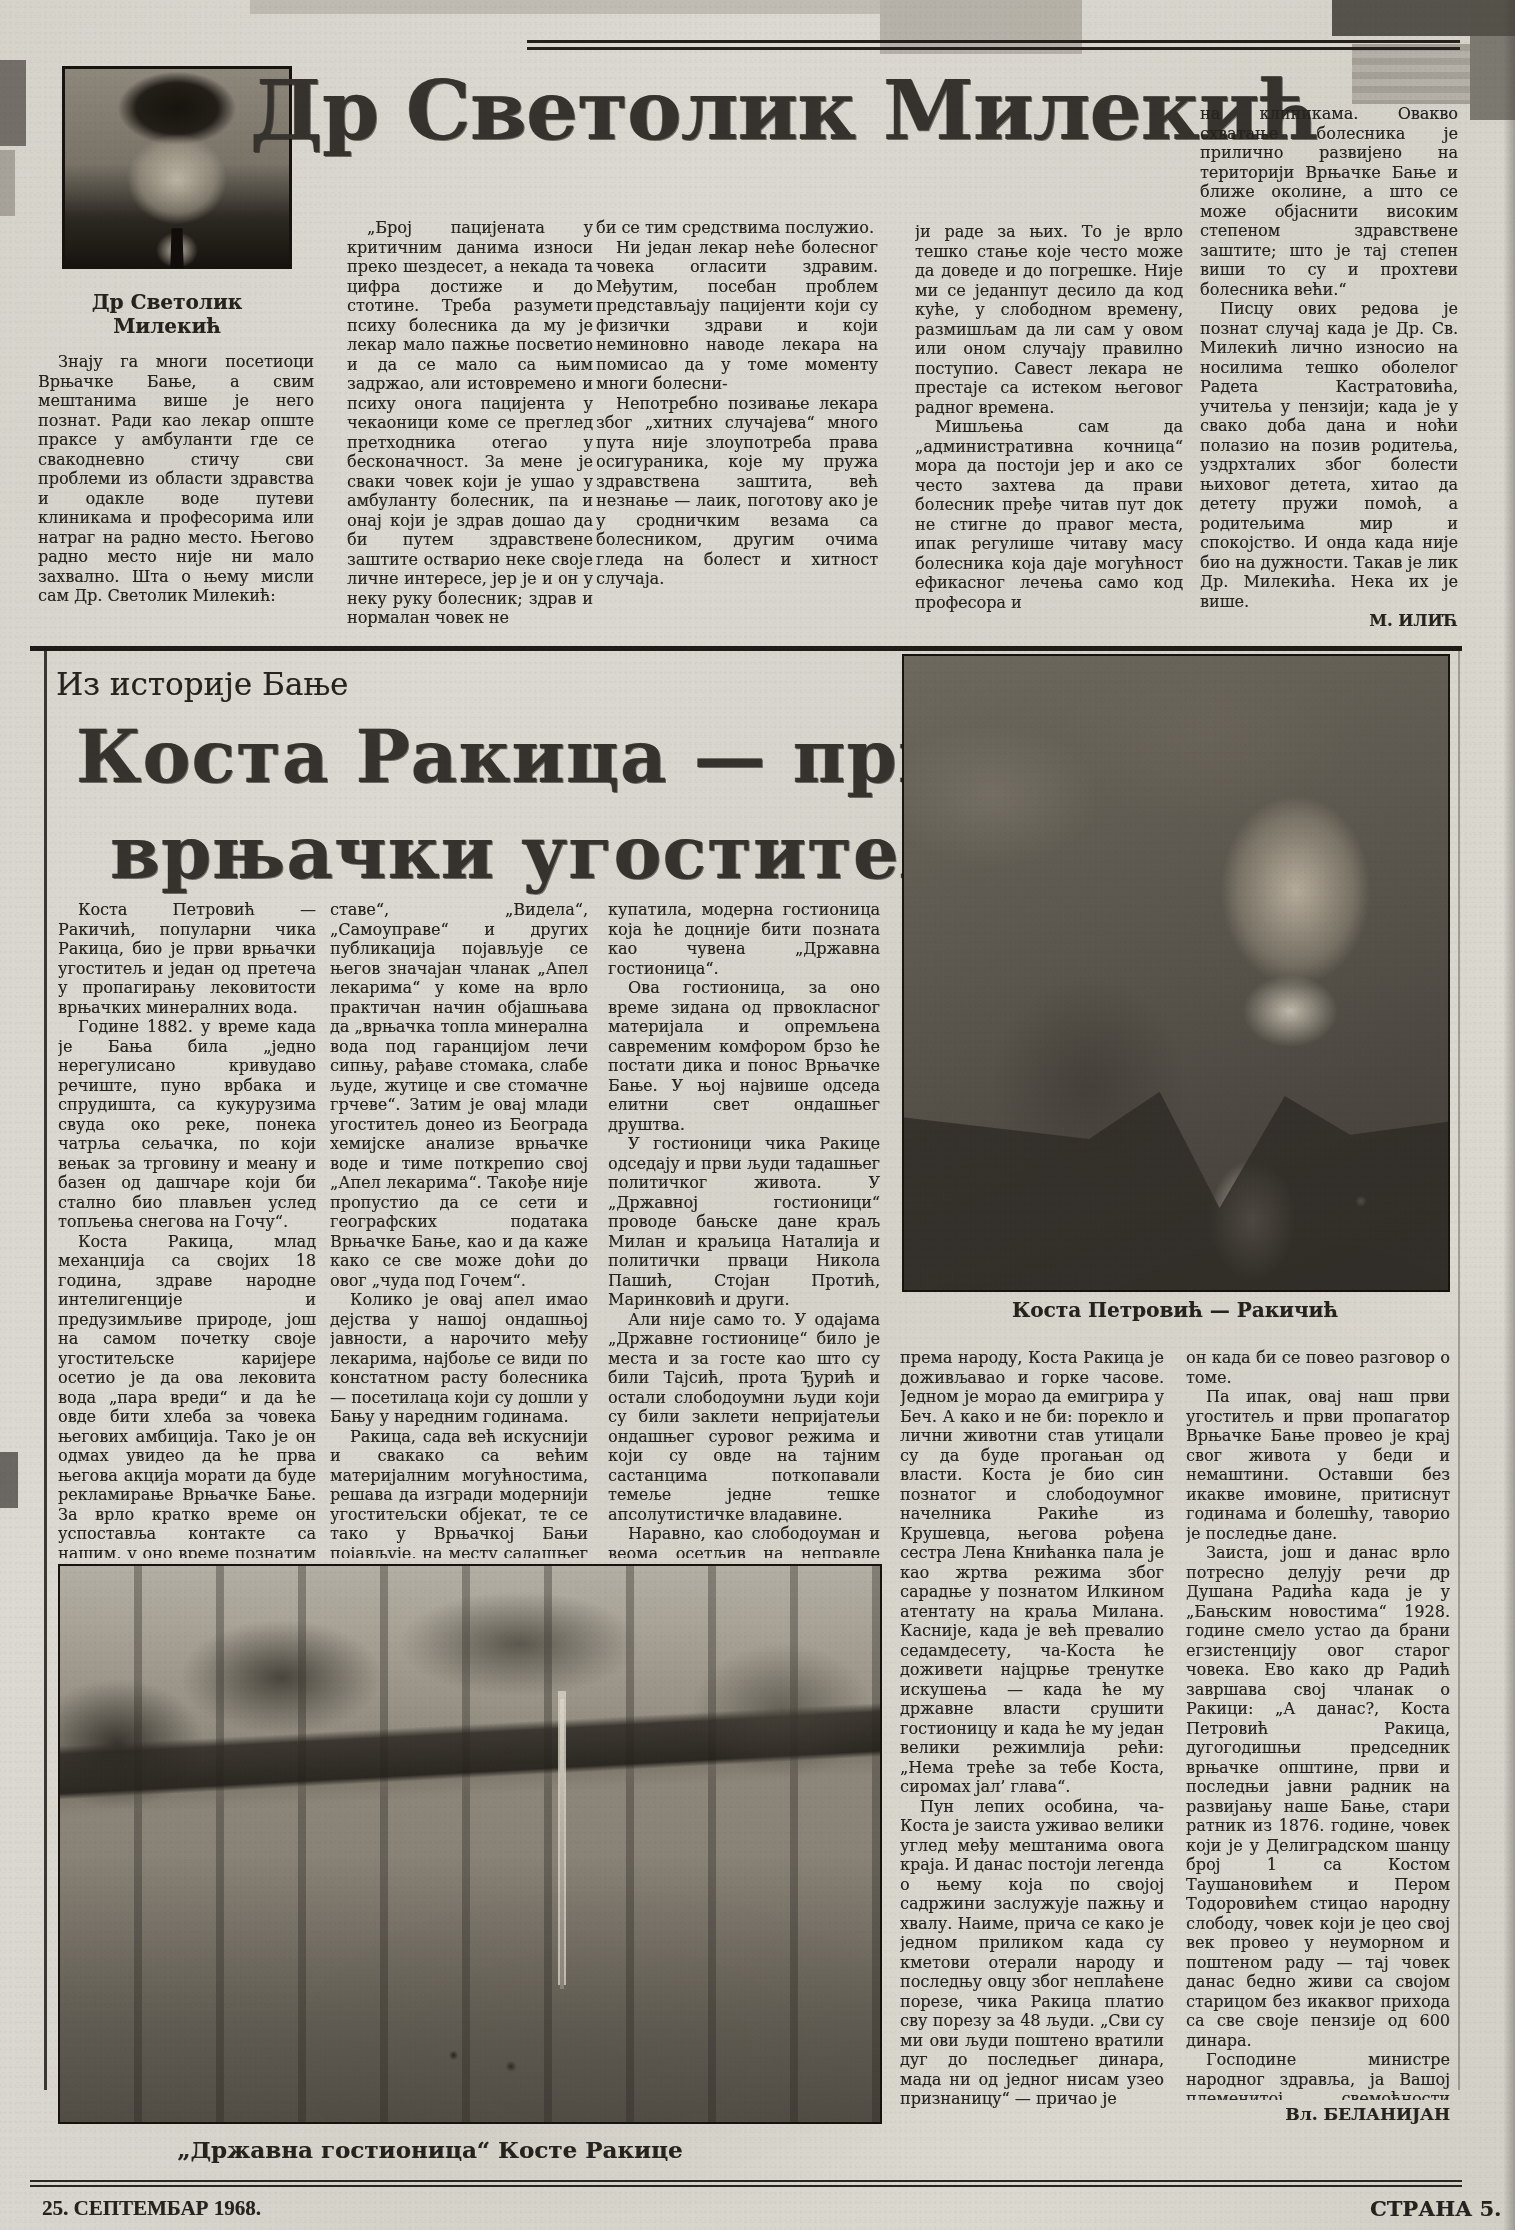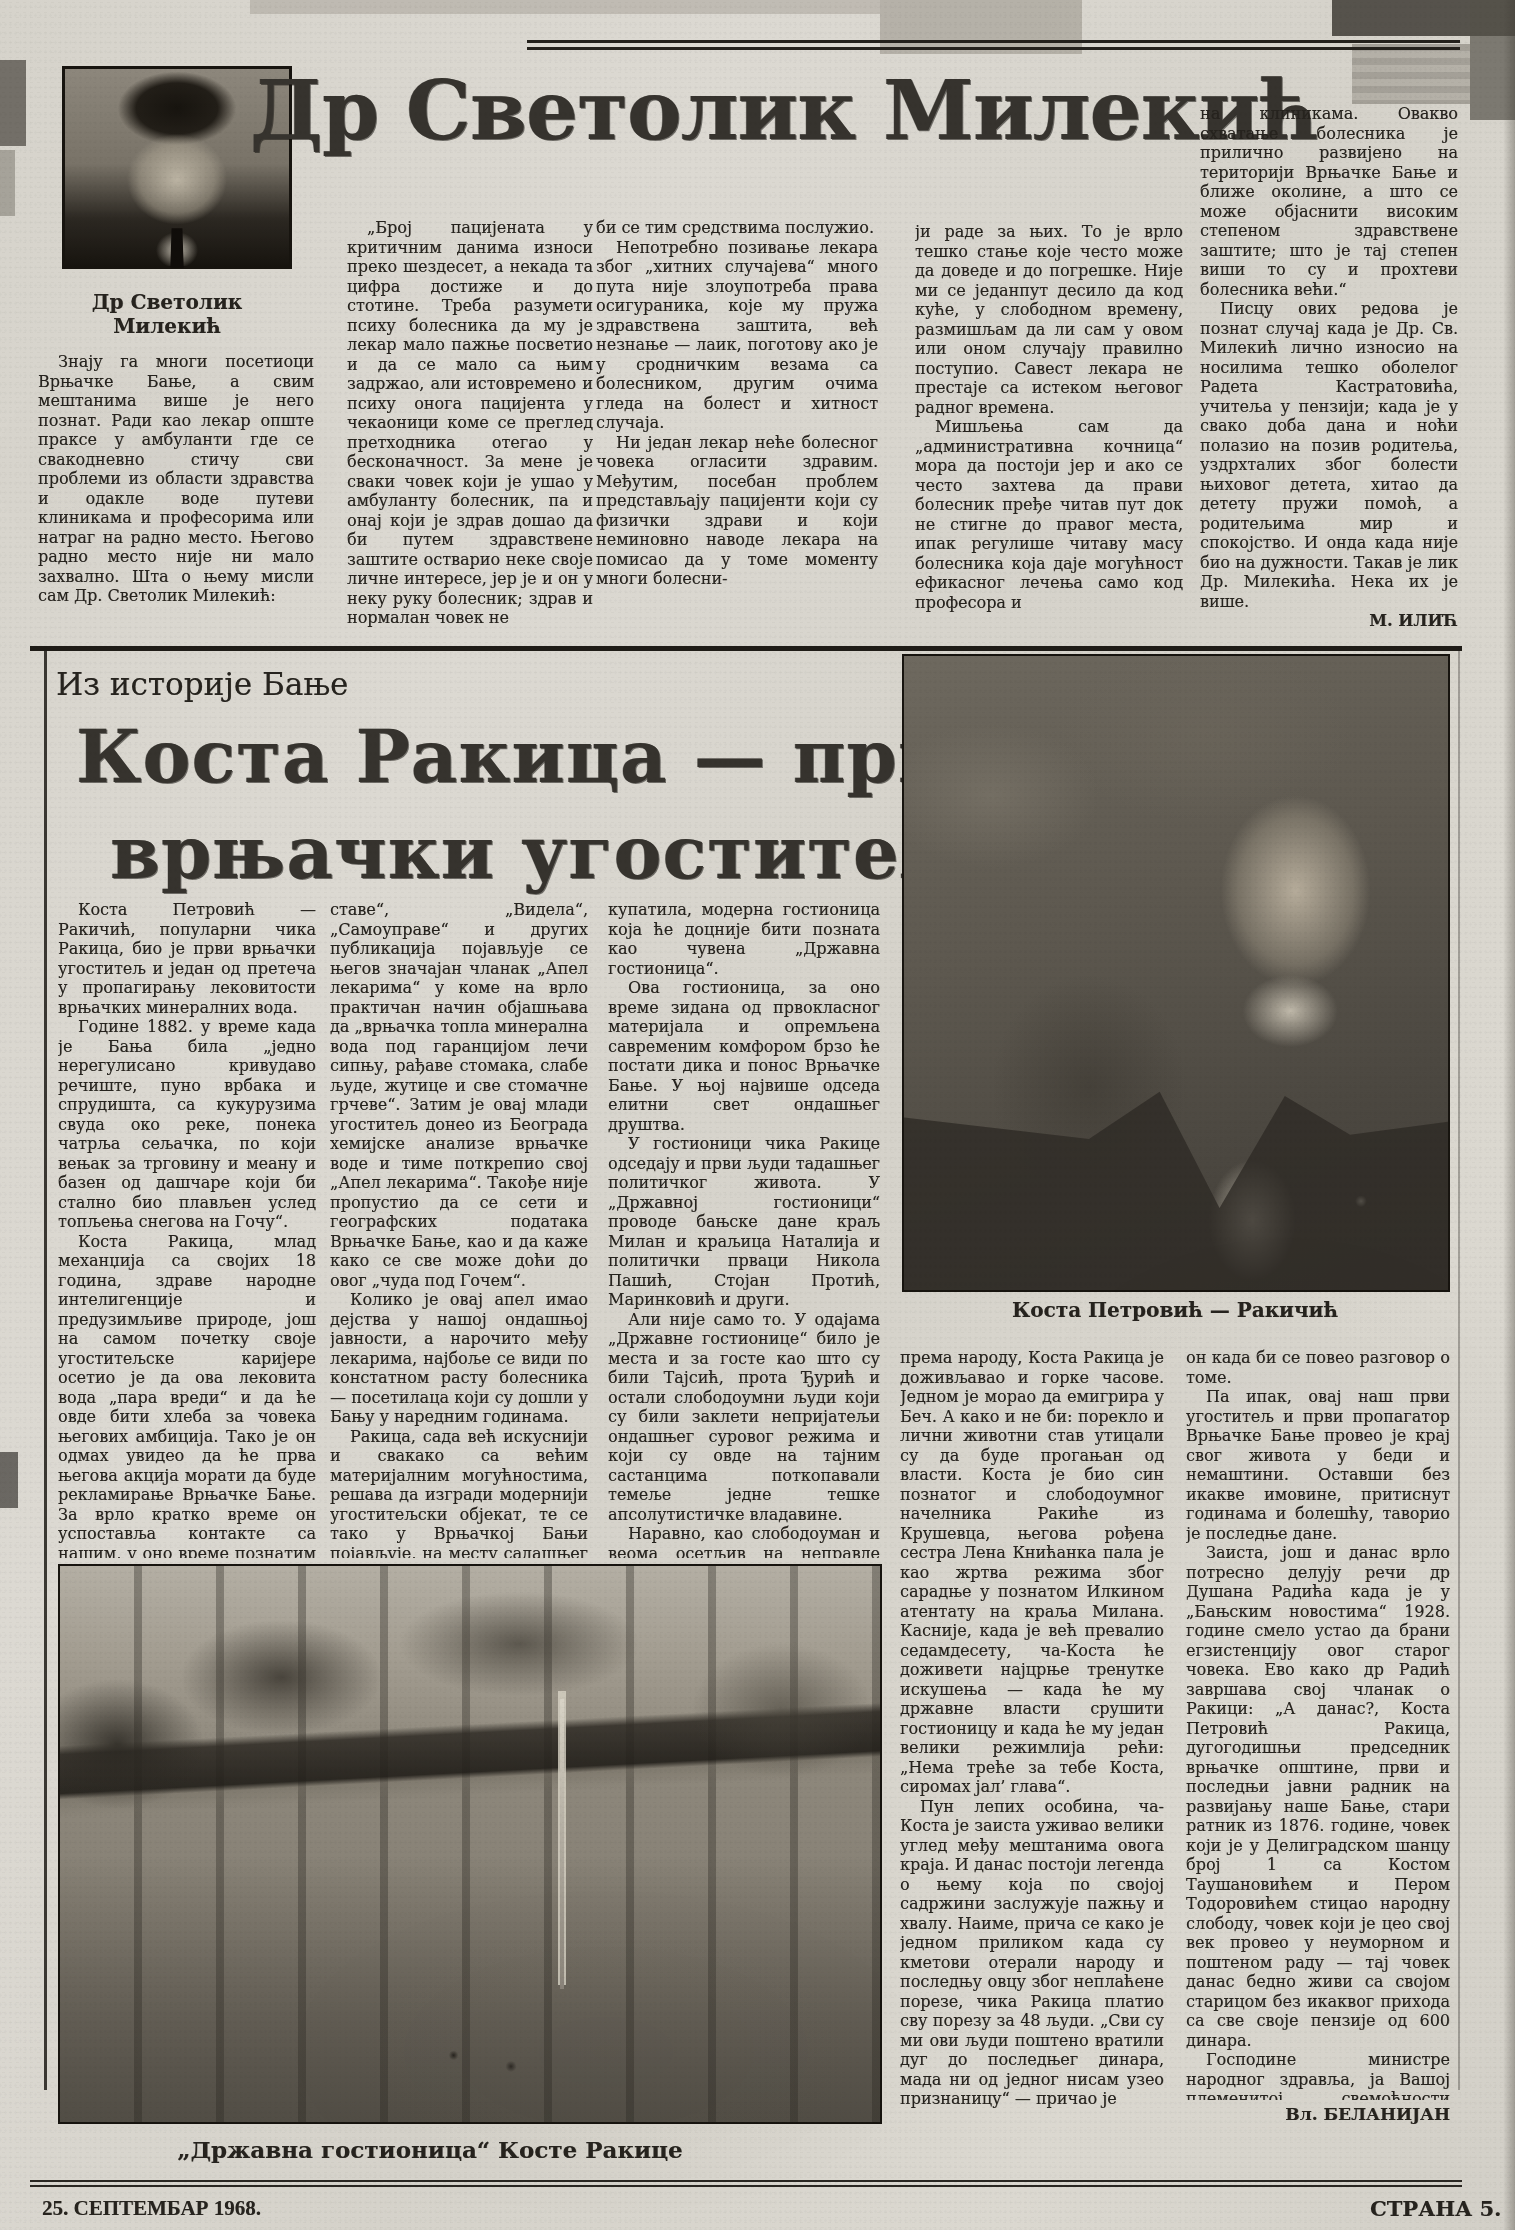--- a/index.html
+++ b/index.html
@@ -99,22 +99,22 @@
   <div class="headline" style="left:250px;top:62px;width:940px;font-size:82px;text-align:center;letter-spacing:-1px;">Др Светолик Милекић</div>
 
   <div class="col" style="left:38px;top:352px;width:276px;height:292px;">
     <p class="ind">Знају га многи посетиоци Врњачке Бање, а свим мештанима више је него познат. Ради као лекар опште праксе у амбуланти где се свакодневно стичу сви проблеми из области здравства и одакле воде путеви клиникама и професорима или натраг на радно место. Његово радно место није ни мало захвално. Шта о њему мисли сам Др. Светолик Милекић:</p>
   </div>
   <div class="col" style="left:330px;top:218px;width:246px;height:426px;margin-left:17px;">
     <p class="ind">„Број пацијената у критичним данима износи преко шездесет, а некада та цифра достиже и до стотине. Треба разумети психу болесника да му је лекар мало пажње посветио и да се мало са њим задржао, али истовремено и психу онога пацијента у чекаоници коме се преглед претходника отегао у бесконачност. За мене је сваки човек који је ушао у амбуланту болесник, па и онај који је здрав дошао да би путем здравствене заштите остварио неке своје личне интересе, јер је и он у неку руку болесник; здрав и нормалан човек не</p>
   </div>
   <div class="col" style="left:596px;top:218px;width:282px;height:426px;">
     <p>би се тим средствима послужио.</p>
+    <p class="ind">Ни један лекар неће болесног човека огласити здравим. Међутим, посебан проблем представљају пацијенти који су физички здрави и који неминовно наводе лекара на помисао да у томе моменту многи болесни-</p>
     <p class="ind">Непотребно позивање лекара због „хитних случајева“ много пута није злоупотреба права осигураника, које му пружа здравствена заштита, већ незнање — лаик, поготову ако је у сродничким везама са болесником, другим очима гледа на болест и хитност случаја.</p>
-    <p class="ind">Ни један лекар неће болесног човека огласити здравим. Међутим, посебан проблем представљају пацијенти који су физички здрави и који неминовно наводе лекара на помисао да у томе моменту многи болесни-</p>
   </div>
   <div class="col" style="left:915px;top:222px;width:268px;height:422px;">
     <p>ји раде за њих. То је врло тешко стање које често може да доведе и до погрешке. Није ми се једанпут десило да код куће, у слободном времену, размишљам да ли сам у овом или оном случају правилно поступио. Савест лекара не престаје са истеком његовог радног времена.</p>
     <p class="ind">Мишљења сам да „административна кочница“ мора да постоји јер и ако се често захтева да прави болесник пређе читав пут док не стигне до правог места, ипак регулише читаву масу болесника која даје могућност ефикасног лечења само код професора и</p>
   </div>
   <div class="col" style="left:1200px;top:104px;width:258px;height:540px;">
     <p>на клиникама. Овакво схватање болесника је прилично развијено на територији Врњачке Бање и ближе околине, а што се може објаснити високим степеном здравствене заштите; што је тај степен виши то су и прохтеви болесника већи.“</p>
     <p class="ind">Писцу ових редова је познат случај када је Др. Св. Милекић лично износио на носилима тешко оболелог Радета Кастратовића, учитеља у пензији; када је у свако доба дана и ноћи полазио на позив родитеља, уздрхталих због болести њиховог детета, хитао да детету пружи помоћ, а родитељима мир и спокојство. И онда када није био на дужности. Такав је лик Др. Милекића. Нека их је више.</p>
     <p class="sig">М. ИЛИЋ</p>
   </div>

